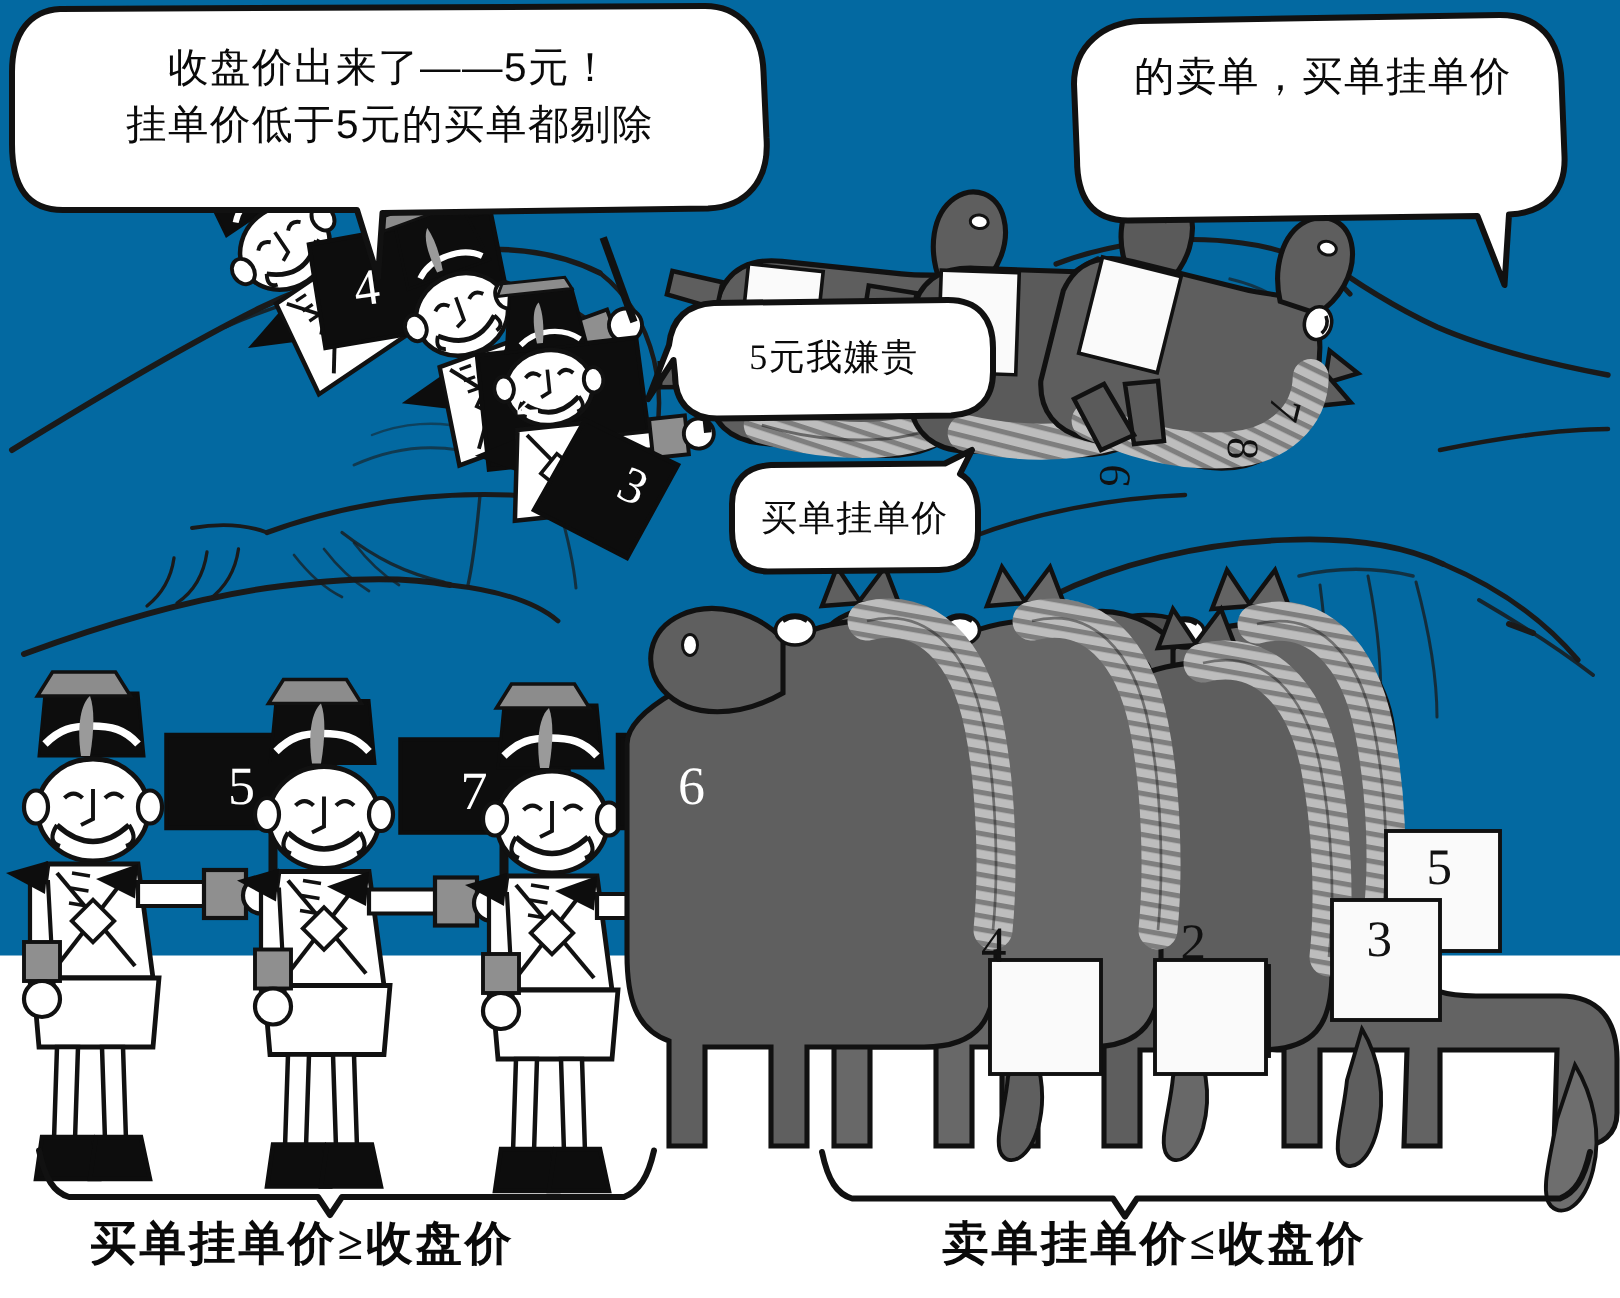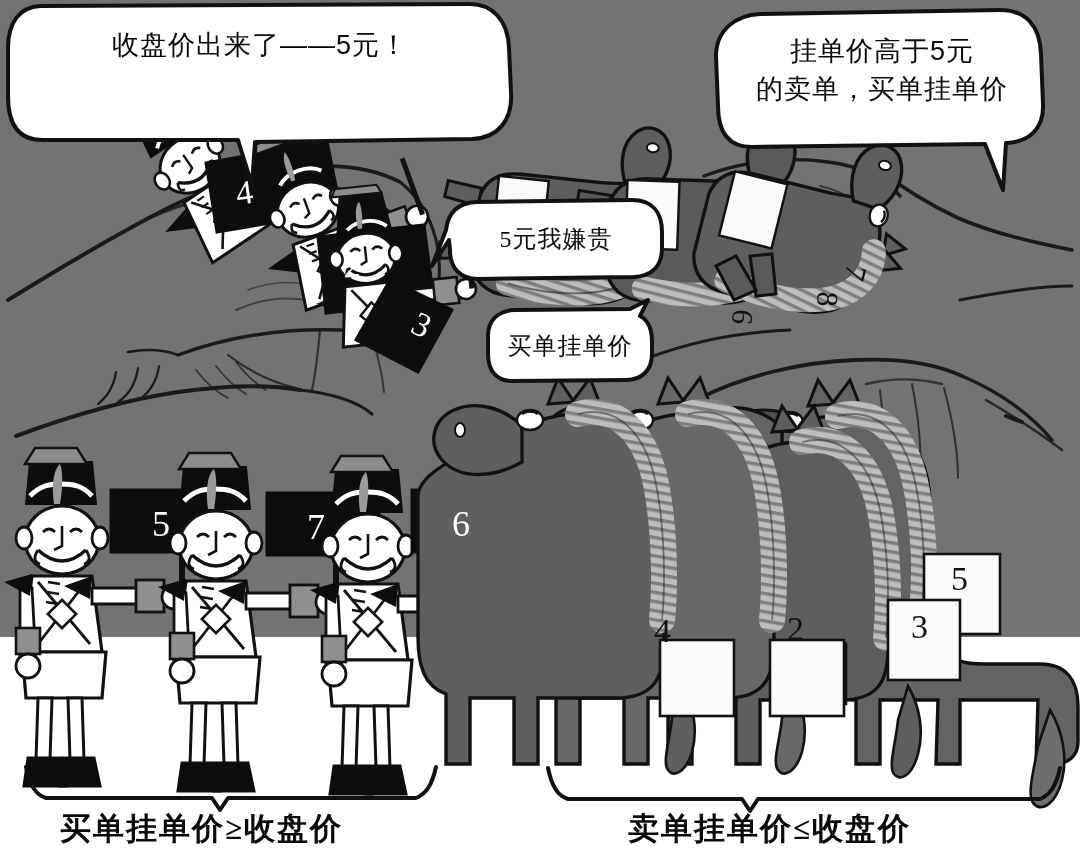--- a/index.html
+++ b/index.html
@@ -1,17 +1,17 @@
 <!DOCTYPE html>
 <html><head>
 <meta charset="utf-8">
 <style>
   html,body{margin:0;padding:0;background:#fff;}
   body{width:1080px;height:865px;overflow:hidden;font-family:"Liberation Sans","DejaVu Sans",sans-serif;}
-  #stage{position:relative;width:1080px;height:637px;background:#737373;}
+  #stage{position:relative;width:1080px;height:637px;background:#0369a1;}
 
   svg.layer{position:absolute;left:0;top:0;width:1080px;height:865px;}
 
   .bubbletext{
     position:absolute;
     font-family:"Liberation Sans","DejaVu Sans",sans-serif;
     color:#0a0a0a;
     text-align:center;
     line-height:1.42;
     white-space:nowrap;
@@ -494,24 +494,24 @@
     </g>
 
     <g fill="none" stroke="#111111" stroke-width="4" stroke-linecap="round" stroke-linejoin="round">
       <path d="M26,767 C30,786 36,795 46,798 L212,798 L220,810 L228,798 L416,798 C426,794 432,785 436,767"></path>
       <path d="M548,768 C552,787 558,796 568,799 L742,799 L750,811 L758,799 L1040,799 C1050,795 1056,786 1060,768"></path>
     </g>
   </svg>
 
   <div class="bubbletext bub-main" style="left:20px; top:26px; width:480px;">
     <div>收盘价出来了——5元！</div>
+    <div>挂单价低于5元的买单都剔除</div>
   </div>
 
   <div class="bubbletext bub-main" style="left:722px; top:32px; width:320px;">
-    <div>挂单价高于5元</div>
     <div>的卖单，买单挂单价</div>
   </div>
 
   <div class="bubbletext bub-small" style="left:455px; top:222px; width:202px;">
     <div>5元我嫌贵</div>
   </div>
 
   <div class="bubbletext bub-small" style="left:494px; top:329px; width:152px;">
     <div>买单挂单价</div>
   </div>

